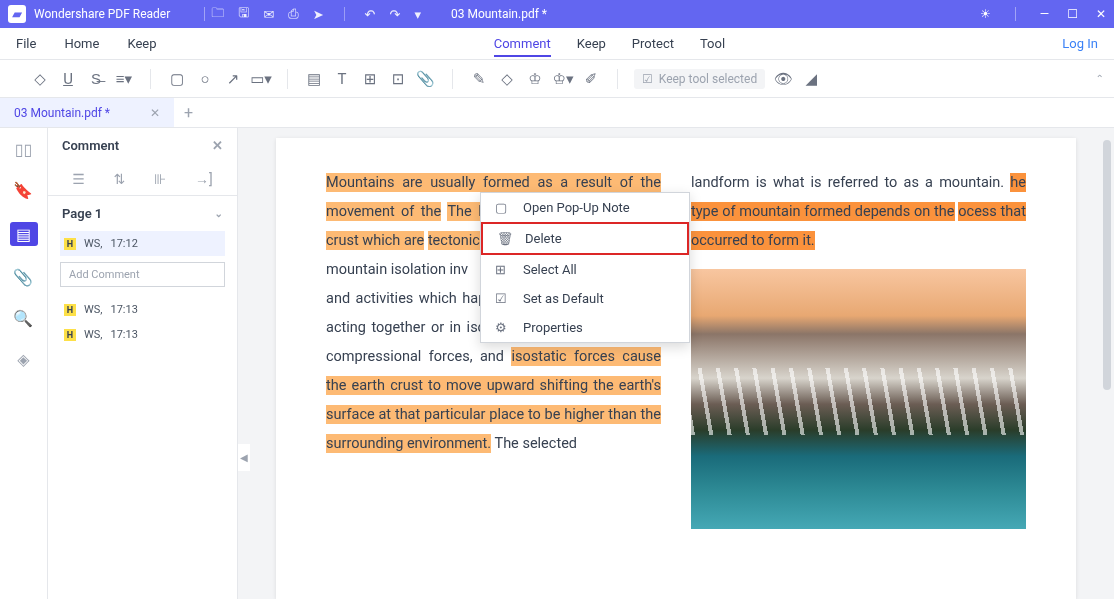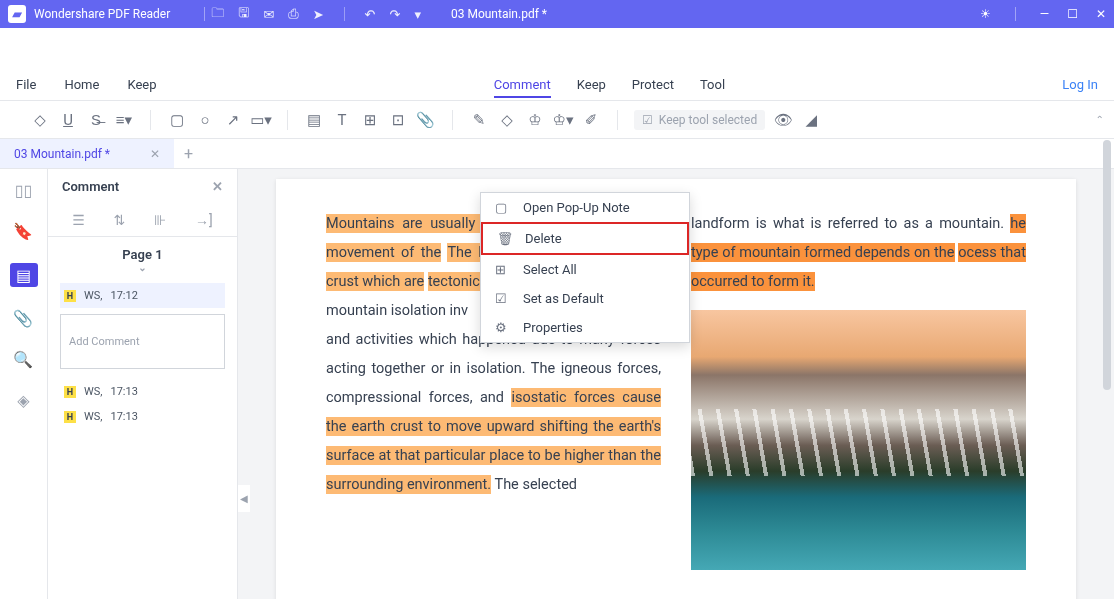--- a/index.html
+++ b/index.html
@@ -8,21 +8,21 @@
 .titlebar { height: 28px; background: #6366f1; display: flex; align-items: center; color: #fff; font-size: 12px; padding: 0 8px; }
 .titlebar .logo { width: 18px; height: 18px; background: #fff; border-radius: 3px; margin-right: 8px; display: flex; align-items: center; justify-content: center; color: #6366f1; font-weight: bold; font-size: 12px; }
 .titlebar .app-name { margin-right: 28px; }
 .titlebar .title-icons { display: flex; gap: 14px; align-items: center; }
 .titlebar .title-icons span { opacity: 0.9; font-size: 13px; }
 .titlebar .title-sep { width: 1px; height: 14px; background: rgba(255,255,255,0.4); margin: 0 6px; }
 .titlebar .doc-title { margin-left: 30px; }
 .titlebar .spacer { flex: 1; }
 .titlebar .win-controls { display: flex; gap: 18px; align-items: center; }
 
-.menubar { height: 32px; display: flex; align-items: center; padding: 0 16px; border-bottom: 1px solid #e5e7eb; font-size: 13px; color: #374151; margin-top: 41px; }
+.menubar { height: 32px; display: flex; align-items: center; padding: 0 16px; border-bottom: 1px solid #e5e7eb; font-size: 13px; color: #374151; }
 .menubar .menu-left { display: flex; gap: 28px; }
 .menubar .menu-center { flex: 1; display: flex; justify-content: center; gap: 26px; }
 .menubar .menu-item.active { color: #4f46e5; border-bottom: 2px solid #4f46e5; padding-bottom: 4px; margin-bottom: -6px; }
 .menubar .login { color: #3b82f6; }
 
 .toolbar { height: 38px; display: flex; align-items: center; padding: 0 30px; border-bottom: 1px solid #e5e7eb; gap: 8px; position: relative; }
 .toolbar .tool-icon { width: 20px; height: 20px; display: flex; align-items: center; justify-content: center; color: #6b7280; font-size: 15px; }
 .toolbar .tool-sep { width: 1px; height: 20px; background: #e5e7eb; margin: 0 8px; }
 .toolbar .keep-tool { display: flex; align-items: center; gap: 6px; color: #9ca3af; font-size: 12px; background: #f3f4f6; padding: 3px 8px; border-radius: 3px; }
 .toolbar .chevron-up { position: absolute; right: 10px; color: #9ca3af; font-size: 10px; }
@@ -35,27 +35,27 @@
 .main { display: flex; height: calc(100% - 128px); }
 
 .rail { width: 48px; background: #fff; border-right: 1px solid #e5e7eb; display: flex; flex-direction: column; align-items: center; padding-top: 12px; gap: 22px; }
 .rail .rail-icon { color: #9ca3af; font-size: 16px; }
 .rail .rail-icon.active { background: #4f46e5; color: #fff; width: 28px; height: 24px; display: flex; align-items: center; justify-content: center; border-radius: 3px; }
 
 .side-panel { width: 190px; border-right: 1px solid #e5e7eb; display: flex; flex-direction: column; }
 .side-header { padding: 10px 14px; display: flex; justify-content: space-between; align-items: center; font-size: 13px; font-weight: 600; color: #374151; }
 .side-tools { display: flex; justify-content: space-around; padding: 8px 10px; border-bottom: 1px solid #e5e7eb; }
 .side-tools span { color: #9ca3af; font-size: 14px; }
-.page-header { padding: 10px 14px; font-size: 13px; font-weight: 600; color: #374151; display: flex; justify-content: space-between; align-items: center; flex-direction: column; }
+.page-header { padding: 10px 14px; font-size: 13px; font-weight: 600; color: #374151; display: flex; justify-content: space-between; align-items: center; }
 .page-header .chev { color: #9ca3af; font-size: 10px; }
 .comment-list { padding: 0 12px; }
 .comment-item { padding: 6px 4px; font-size: 11px; color: #4b5563; display: flex; align-items: center; gap: 8px; }
 .comment-item.selected { background: #eef2ff; }
 .comment-item .h-badge { background: #fde047; color: #374151; width: 12px; height: 12px; font-size: 9px; display: flex; align-items: center; justify-content: center; font-weight: bold; }
-.add-comment { margin: 6px 12px 10px; border: 1px solid #d1d5db; padding: 20px 8px; font-size: 11px; color: #9ca3af; }
+.add-comment { margin: 6px 12px 10px; border: 1px solid #d1d5db; padding: 5px 8px; font-size: 11px; color: #9ca3af; }
 
 .doc-area { flex: 1; background: #f3f4f6; position: relative; overflow: hidden; display: flex; justify-content: center; padding-top: 10px; }
 .page { width: 800px; background: #fff; padding: 30px 50px; box-shadow: 0 1px 4px rgba(0,0,0,0.1); font-size: 14.5px; line-height: 2; color: #374151; display: flex; gap: 30px; }
 .col { flex: 1; text-align: justify; }
 .hl { background: #fdba74; padding: 1px 0; }
 .hl-o { background: #fb923c; padding: 1px 0; }
 .mountain-img { width: 100%; height: 260px; margin-top: 14px; background: linear-gradient(to bottom, #f8c6a0 0%, #e8a872 18%, #8b7568 25%, #d8d4cc 42%, #6b5d54 52%, #2a3d2a 62%, #1a6b7a 72%, #2d8a95 85%, #45a8b5 100%); position: relative; }
 .mountain-img::before { content: ""; position: absolute; top: 38%; left: 0; right: 0; height: 26%; background: repeating-linear-gradient(80deg, rgba(255,255,255,0.6) 0 4px, transparent 4px 18px); }
 
 .context-menu { position: absolute; left: 480px; top: 192px; width: 210px; background: #fff; border: 1px solid #d1d5db; box-shadow: 0 4px 12px rgba(0,0,0,0.15); z-index: 100; font-size: 13px; }

